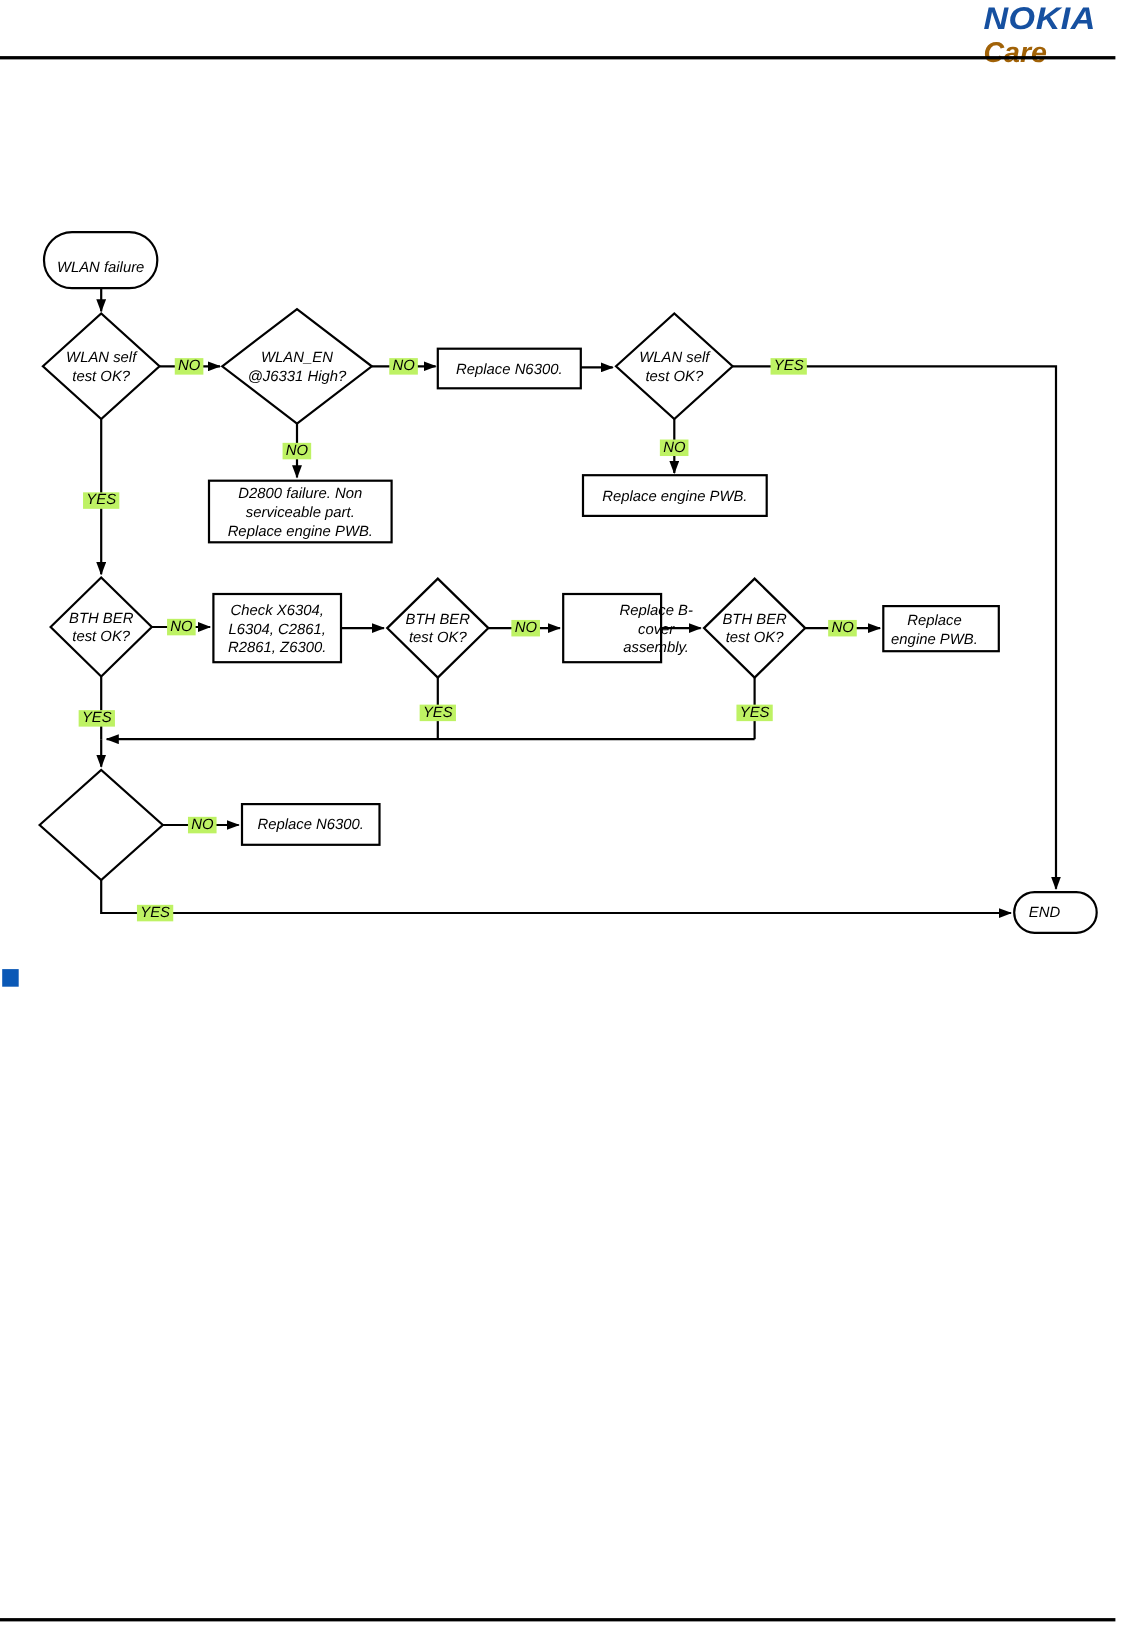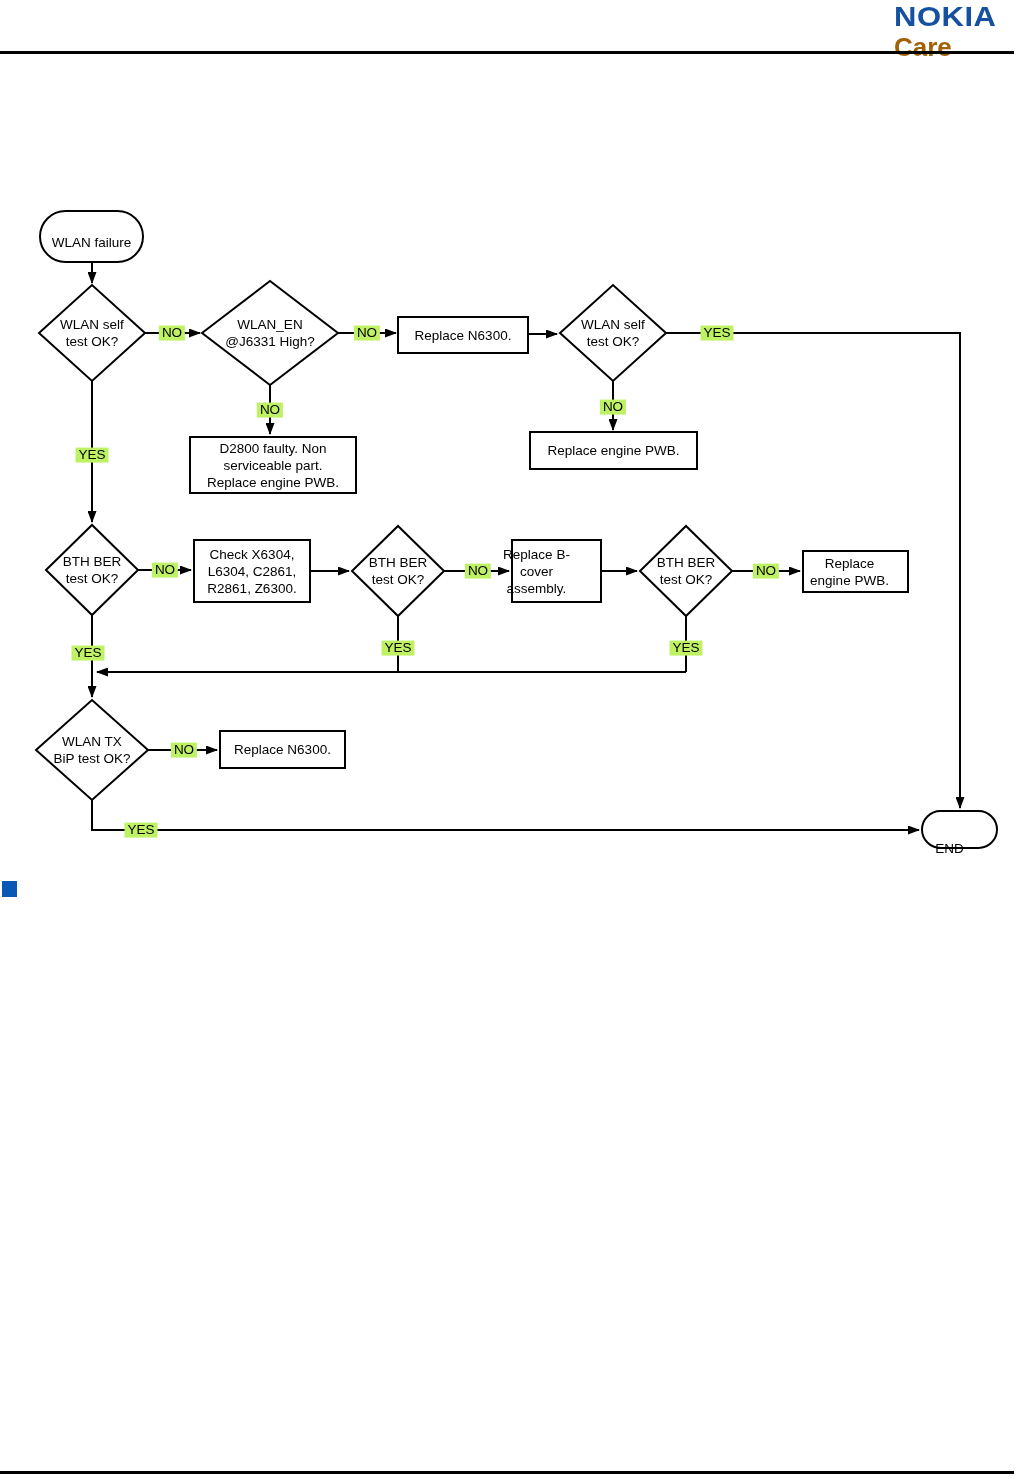--- a/index.html
+++ b/index.html
@@ -1,18 +1,18 @@
 <!DOCTYPE html>
 <html><head>
 <meta charset="utf-8">
 <style>
   html,body{margin:0;padding:0;background:#fff;}
   .page{
     position:relative;width:1027px;height:1479px;background:#ffffff;
-    font-family:"Liberation Sans","DejaVu Sans",sans-serif;color:#000;overflow:hidden;
+    font-family:"Liberation Sans","DejaVu Sans",sans-serif;color:#000;overflow:hidden;font-style:italic;
   }
   
   .logo{position:absolute;top:2px;left:894px;width:120px;text-align:left;line-height:1;}
   .logo-brand{font-weight:700;font-size:31px;letter-spacing:0.5px;color:#1650A0;transform:scaleY(0.92);transform-origin:top left;}
   .logo-sub{font-weight:700;font-size:26px;color:#a16207;margin-top:1px;letter-spacing:0px;}
   .rule{position:absolute;background:#000;}
   .rule-top{left:0;top:51px;width:1014px;height:3px;}
   .rule-bottom{left:0;top:1471px;width:1014px;height:3px;}
   .bullet{position:absolute;left:2px;top:881px;width:15px;height:16px;background:#0A58B6;}
   
@@ -88,42 +88,40 @@
   </svg>
 
   <div class="node-text" style="left:40px;top:211px;width:103px;height:63px;">WLAN failure</div>
   <div class="node-text" style="left:39px;top:285px;width:106px;height:96px;">WLAN self
 test OK?</div>
   <div class="node-text" style="left:202px;top:281px;width:136px;height:104px;">WLAN_EN
 @J6331 High?</div>
   <div class="node-text" style="left:398px;top:317px;width:130px;height:36px;">Replace N6300.</div>
   <div class="node-text" style="left:560px;top:285px;width:106px;height:96px;">WLAN self
 test OK?</div>
-  <div class="node-text" style="left:190px;top:437px;width:166px;height:56px;">D2800 faulty. Non
+  <div class="node-text" style="left:190px;top:437px;width:166px;height:56px;">D2800 failure. Non
 serviceable part.
 Replace engine PWB.</div>
   <div class="node-text" style="left:530px;top:432px;width:167px;height:37px;">Replace engine PWB.</div>
   <div class="node-text" style="left:46px;top:525px;width:92px;height:90px;">BTH BER
 test OK?</div>
   <div class="node-text" style="left:194px;top:540px;width:116px;height:62px;">Check X6304,
 L6304, C2861,
 R2861, Z6300.</div>
   <div class="node-text" style="left:352px;top:526px;width:92px;height:90px;">BTH BER
 test OK?</div>
-  <div class="node-text" style="left:484px;top:540px;width:105px;height:62px;">Replace B-
+  <div class="node-text" style="left:544px;top:540px;width:105px;height:62px;">Replace B-
 cover
 assembly.</div>
   <div class="node-text" style="left:640px;top:526px;width:92px;height:90px;">BTH BER
 test OK?</div>
   <div class="node-text" style="left:803px;top:551px;width:93px;height:41px;">Replace
 engine PWB.</div>
-  <div class="node-text" style="left:36px;top:700px;width:112px;height:100px;">WLAN TX
-BiP test OK?</div>
   <div class="node-text" style="left:220px;top:731px;width:125px;height:37px;">Replace N6300.</div>
-  <div class="node-text" style="left:922px;top:811px;width:55px;height:37px;margin-top:19px;">END</div>
+  <div class="node-text" style="left:922px;top:811px;width:55px;height:37px;">END</div>
 
   <span class="edge-label" style="left:172px;top:333px;">NO</span>
   <span class="edge-label" style="left:92px;top:455px;">YES</span>
   <span class="edge-label" style="left:270px;top:410px;">NO</span>
   <span class="edge-label" style="left:367px;top:333px;">NO</span>
   <span class="edge-label" style="left:613px;top:407px;">NO</span>
   <span class="edge-label" style="left:717px;top:333px;">YES</span>
   <span class="edge-label" style="left:165px;top:570px;">NO</span>
   <span class="edge-label" style="left:478px;top:571px;">NO</span>
   <span class="edge-label" style="left:766px;top:571px;">NO</span>

